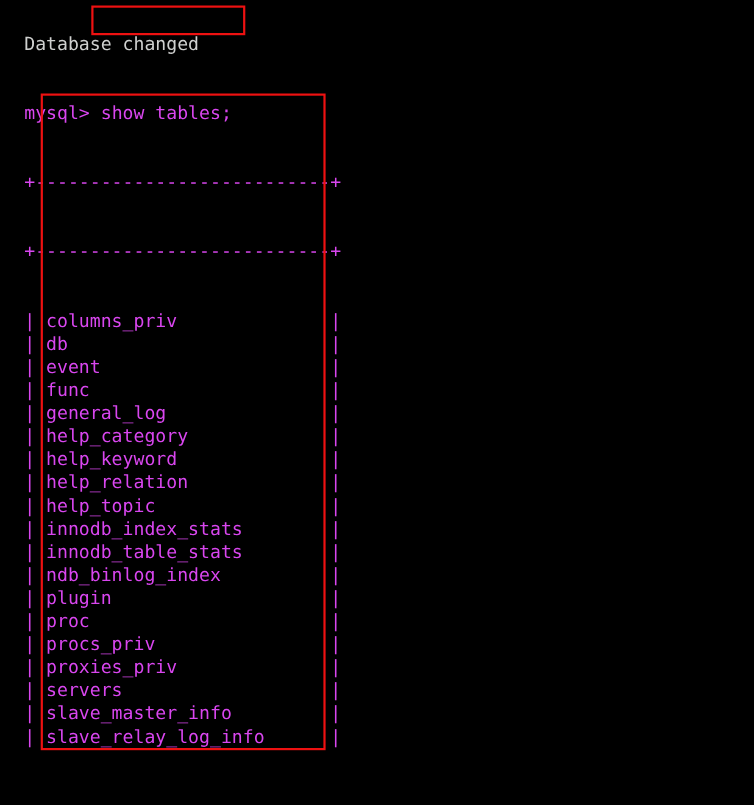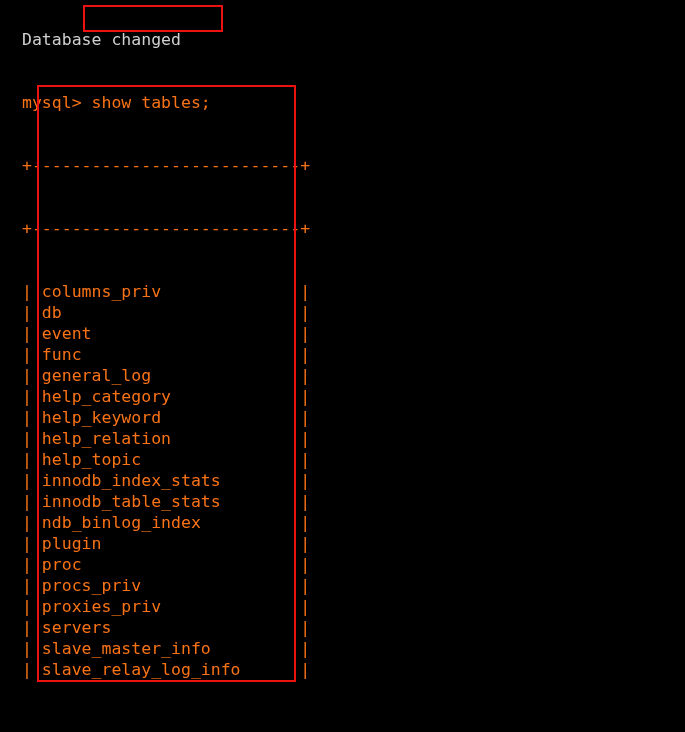--- a/index.html
+++ b/index.html
@@ -35,21 +35,21 @@
   
   .term-lines {
     position: absolute;
     left: 2px;
     top: -13px;
   }
 
   .line {
     height: 21px;
     white-space: pre;
-    color: #f97316;
+    color: #d946ef;
   }
 
   .line.scrolled {
     color: #cfd0cf;
   }
 
   
   .annot-box {
     position: absolute;
     border: 2px solid #ee1111;

